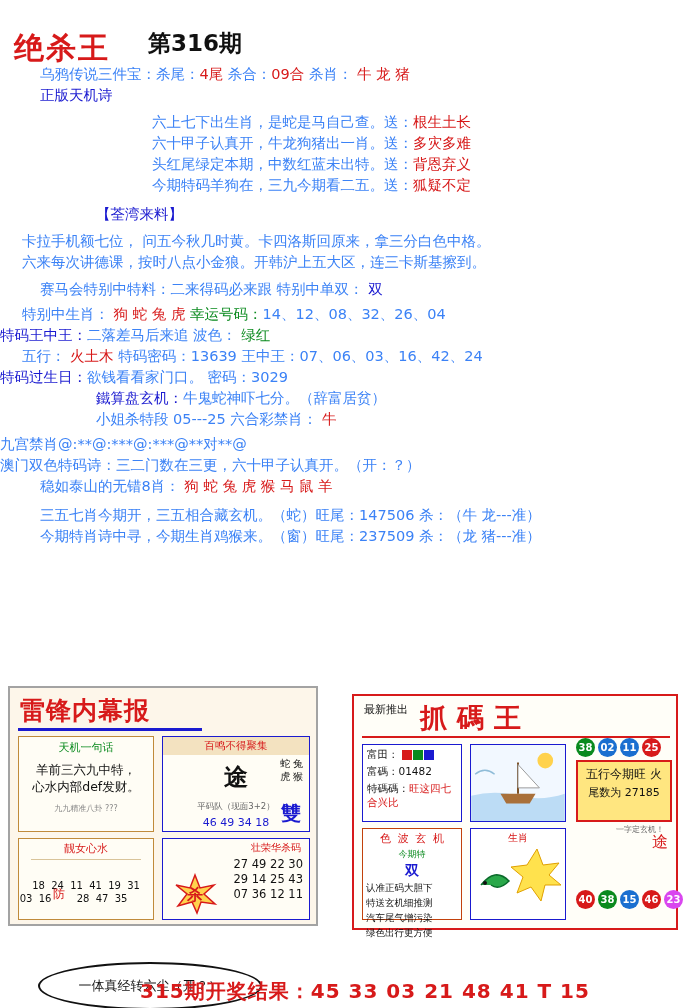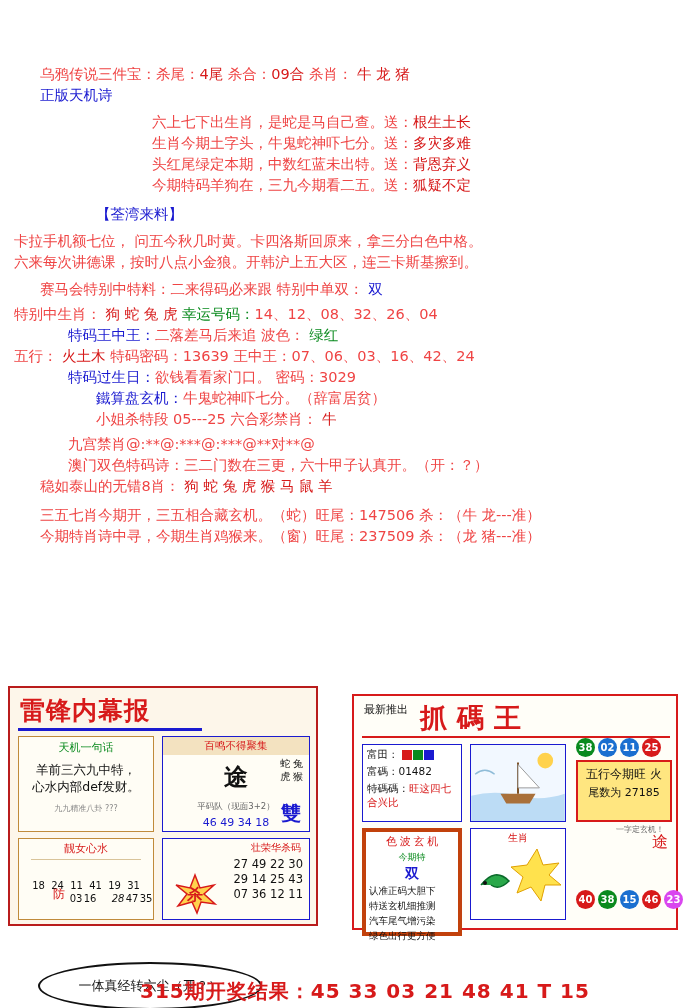--- a/index.html
+++ b/index.html
@@ -58,38 +58,38 @@
   .line {
     font-size: 14.5px;
     line-height: 21px;
     color: #111111;
     white-space: nowrap;
     font-family: "DejaVu Sans", sans-serif;
   }
   .l-blue { color: #1a1ad0; }
   .l-red  { color: #d71a1a; }
   .l-green{ color: #0a8a1e; }
-  .l-black{ color: #ef4444; }
+  .l-black{ color: #3b82f6; }
   .seg { display: inline; }
 
   
-  .i0  { padding-left: 14px; }
+  .i0  { padding-left: 22px; }
   .i1  { padding-left: 40px; }
-  .i2  { padding-left: 68px; }
+  .i2  { }
   .i3  { padding-left: 96px; }
   .i5  { padding-left: 152px; }
 
   
   .panel-left {
     position: absolute;
     left: 8px;
     top: 686px;
     width: 310px;
     height: 240px;
-    border: 2px solid #b91c1c;
+    border: 2px solid #a3a3a3;
     background: #fdf6ea;
     box-sizing: border-box;
   }
   .panel-left-title {
     position: absolute;
     left: 10px;
     top: 6px;
     font-size: 25px;
     font-weight: bold;
     color: #d71a1a;
@@ -164,21 +164,22 @@
     display: flex;
     justify-content: center;
     gap: 5px;
     font-size: 10px;
     color: #111;
     margin-top: 20px;
     font-family: "DejaVu Sans", sans-serif;
   }
   .num-row2 {
     display: flex;
-    justify-content: flex-end;
+    justify-content: flex-start;
+    gap: 5px;
     font-size: 10px;
     color: #111;
     margin-top: 2px;
     font-family: "DejaVu Sans", sans-serif;
   }
   .bfang {
     position: absolute;
     left: 34px;
     bottom: 16px;
     font-size: 12px;
@@ -390,25 +391,25 @@
     align-items: center;
     justify-content: center;
     font-family: "DejaVu Sans", sans-serif;
   }
 
   .r-box2 {
     position: absolute;
     left: 8px;
     top: 132px;
     width: 100px;
-    height: 108px;
-    border: 4px solid #c2410c;
+    height: 92px;
+    border: 1px solid #c2410c;
     background: #fff;
     box-sizing: border-box;
-    font-family: Liberation Serif, serif;
+    font-family: Liberation Mono, monospace;
   }
   .rb2-head {
     text-align: center;
     font-size: 11px;
     color: #d71a1a;
     padding-top: 2px;
   }
   .rb2-sub {
     text-align: center;
     font-size: 9px;
@@ -491,27 +492,31 @@
     font-family: "DejaVu Sans", sans-serif;
     letter-spacing: 1px;
     white-space: nowrap;
   }
 </style>
 </head>
 <body>
 
 <div class="page">
 
+  <div class="header">
+    <div class="title-main">绝杀王</div>
+    <div class="title-issue">第316期</div>
+  </div>
 
   <div class="textblock" id="textblock">
       <div class="line i1"><span class="seg l-black">乌鸦传说三件宝：杀尾：</span><span class="seg l-red">4尾</span><span class="seg l-black"> 杀合：</span><span class="seg l-red">09合</span><span class="seg l-black"> 杀肖：</span><span class="seg l-red"> 牛  龙  猪</span></div>
       <div class="line i1"><span class="seg l-blue">正版天机诗</span></div>
       <div style="height: 6px;"></div>
       <div class="line i5"><span class="seg l-black">六上七下出生肖，是蛇是马自己查。送：</span><span class="seg l-red">根生土长</span></div>
-      <div class="line i5"><span class="seg l-black">生肖今期土字头，牛鬼蛇神吓七分。送：</span><span class="seg l-red">多灾多难</span></div>
+      <div class="line i5"><span class="seg l-black">六十甲子认真开，牛龙狗猪出一肖。送：</span><span class="seg l-red">多灾多难</span></div>
       <div class="line i5"><span class="seg l-black">头红尾绿定本期，中数红蓝未出特。送：</span><span class="seg l-red">背恩弃义</span></div>
       <div class="line i5"><span class="seg l-black">今期特码羊狗在，三九今期看二五。送：</span><span class="seg l-red">狐疑不定</span></div>
       <div style="height: 8px;"></div>
       <div class="line i3"><span class="seg l-blue">【荃湾来料】</span></div>
       <div style="height: 6px;"></div>
       <div class="line i0"><span class="seg l-black">卡拉手机额七位，  问五今秋几时黄。卡四洛斯回原来，拿三分白色中格。</span></div>
       <div class="line i0"><span class="seg l-black">六来每次讲德课，按时八点小金狼。开韩沪上五大区，连三卡斯基擦到。</span></div>
       <div style="height: 6px;"></div>
       <div class="line i1"><span class="seg l-black">赛马会特别中特料：二来得码必来跟  特别中单双：</span><span class="seg l-blue"> 双</span></div>
       <div style="height: 4px;"></div>
@@ -551,21 +556,21 @@
           <span style="min-width: 14px; text-align: center;">24</span>
           <span style="min-width: 14px; text-align: center;">11</span>
           <span style="min-width: 14px; text-align: center;">41</span>
           <span style="min-width: 14px; text-align: center;">19</span>
           <span style="min-width: 14px; text-align: center;">31</span>
         </div>
       <div class="num-row2" id="plb-row2">
           <span style="min-width: 14px; text-align: center;">03</span>
           <span style="min-width: 14px; text-align: center;">16</span>
           <span style="min-width: 14px; text-align: center;"></span>
-          <span style="min-width: 14px; text-align: center; font-style: italic;">28</span>
+          <span style="min-width: 14px; text-align: center;">28</span>
           <span style="min-width: 14px; text-align: center;">47</span>
           <span style="min-width: 14px; text-align: center;">35</span>
         </div>
       <div class="bfang">防</div>
     </div>
 
     <div class="box-c">
       <div class="box-c-head">百鸣不得聚集</div>
       <div class="box-c-big">途</div>
       <div class="box-c-sub">平码队（现面3+2）</div>

